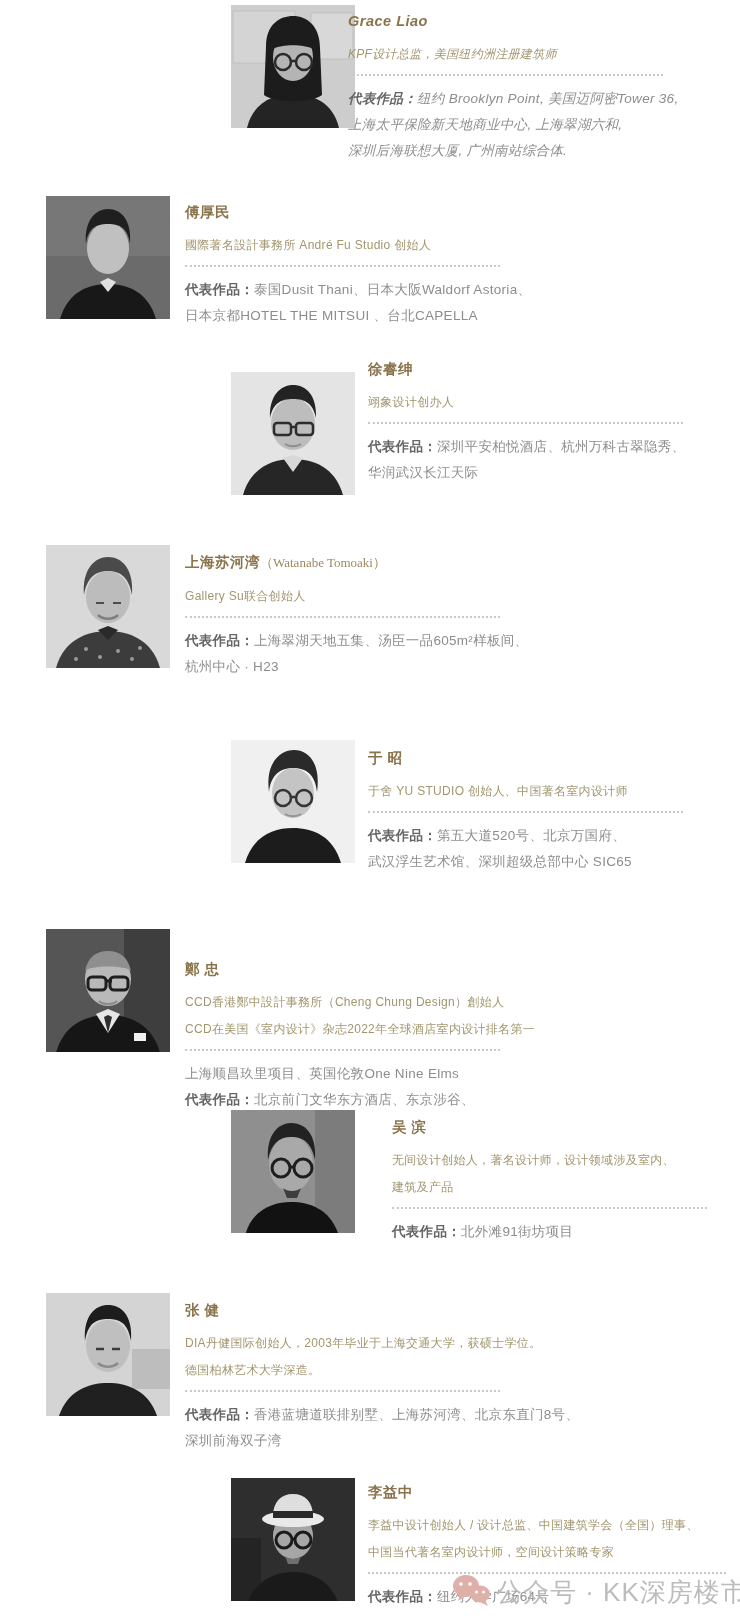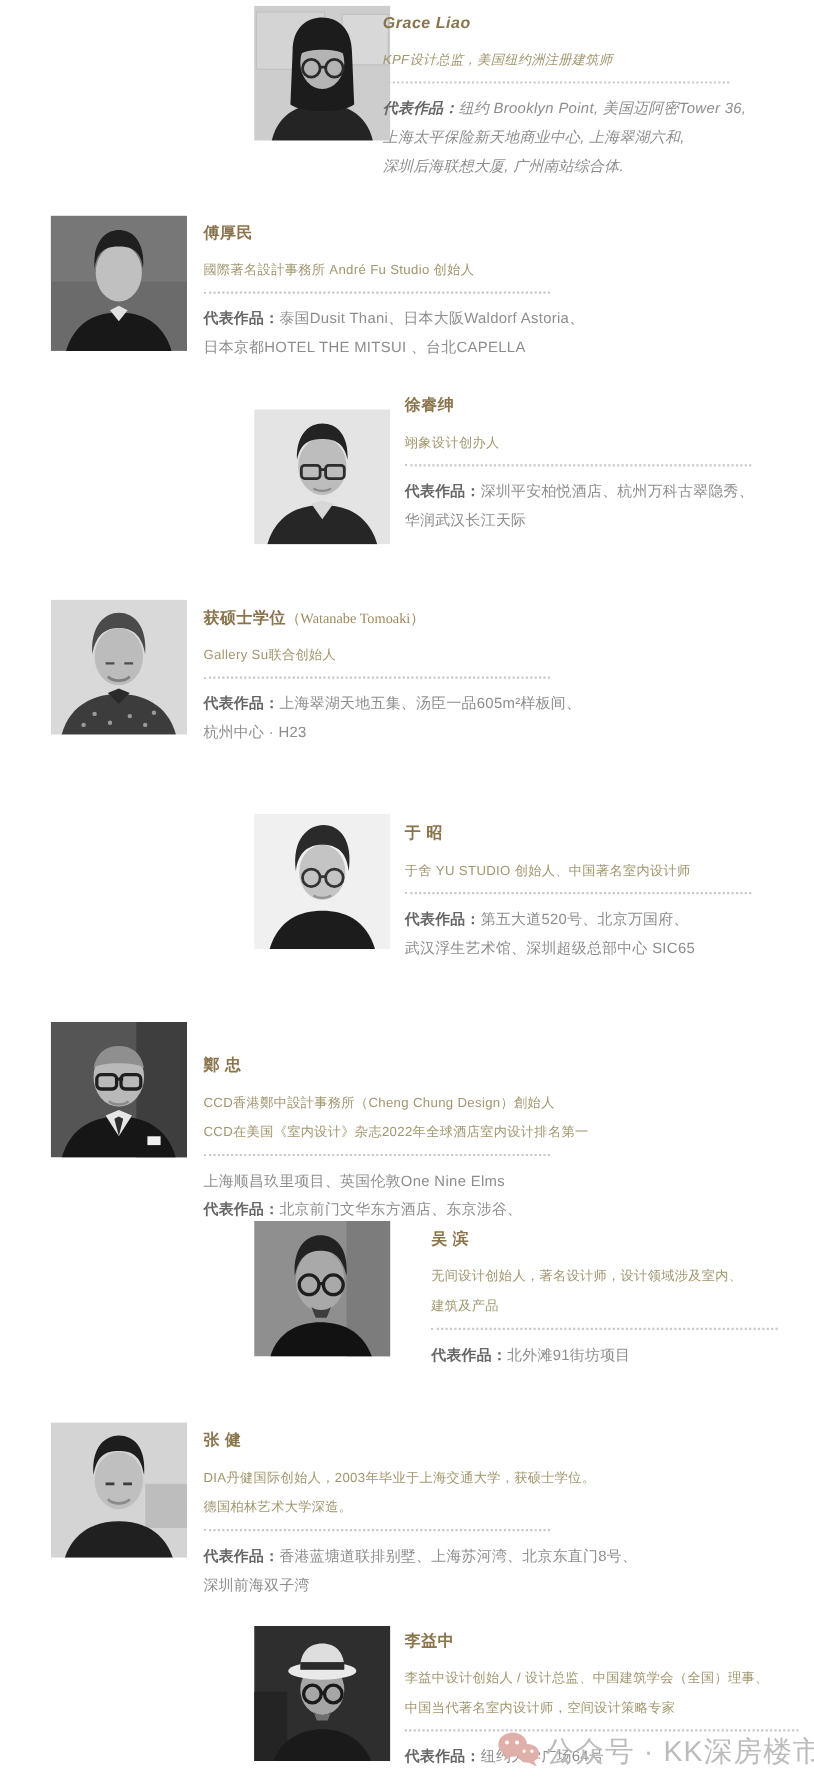--- a/index.html
+++ b/index.html
@@ -115,21 +115,21 @@
       <circle cx="30" cy="114" r="2" fill="#9a9a9a"></circle>
         <circle cx="94" cy="103" r="2" fill="#9a9a9a"></circle>
       <path d="M52 85 L62 95 L72 85 L62 81 Z" fill="#2a2a2a"></path>
       <ellipse cx="62" cy="52" rx="22" ry="26" fill="#bcbcbc"></ellipse>
       <path d="M38 50 C36 24 49 12 62 12 C76 12 88 24 86 50 C83 32 74 26 62 26 C50 26 41 32 38 50 Z" fill="#4a4a4a"></path>
       <path d="M50 58 L58 58 M67 58 L75 58" stroke="#4d4d4d" stroke-width="2"></path>
       <path d="M52 70 C57 75 67 75 72 70" fill="none" stroke="#7f7f7f" stroke-width="2.5"></path>
     </svg>
   </div>
   <div class="info" style="left:185px;top:553px;width:550px;">
-    <h3 class="name"><span>获硕士学位</span><span class="suffix">（Watanabe Tomoaki）</span></h3>
+    <h3 class="name"><span>上海苏河湾</span><span class="suffix">（Watanabe Tomoaki）</span></h3>
     <p class="title">
       <span class="line">Gallery Su联合创始人</span>
     </p>
     <div class="dots"></div>
     <p class="works">
       <span class="line"><b>代表作品：</b><span>上海翠湖天地五集、汤臣一品605m²样板间、</span></span>
       <span class="line">杭州中心 · H23</span>
     </p>
   </div>
 </section>

